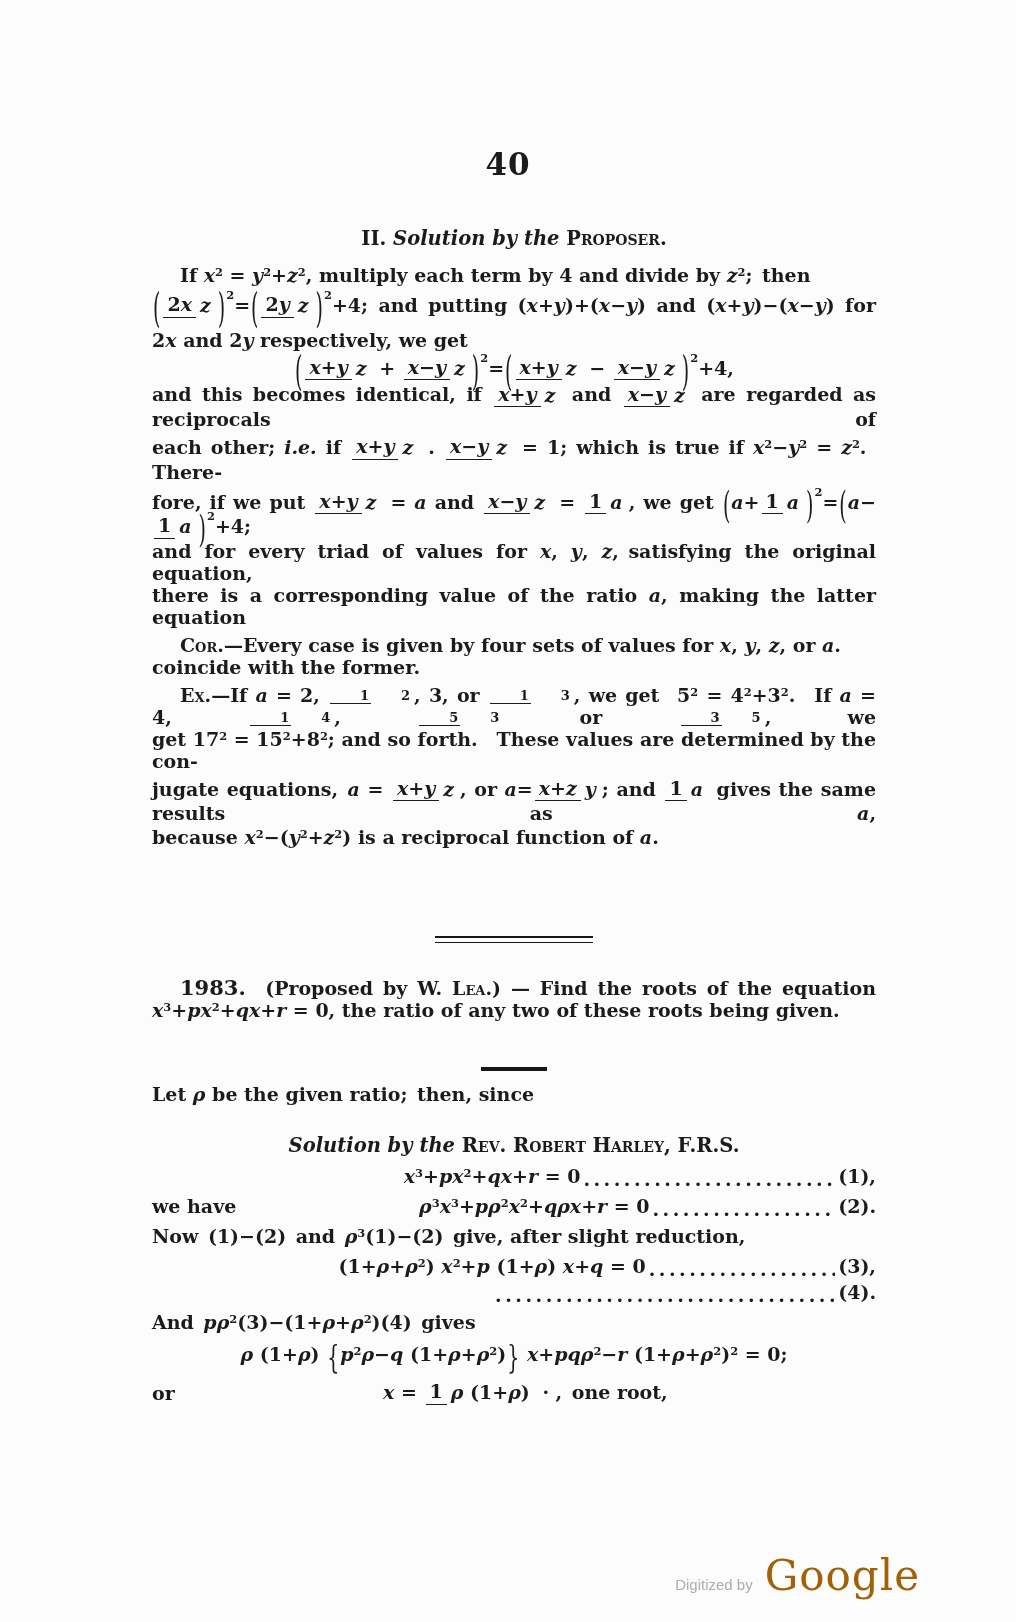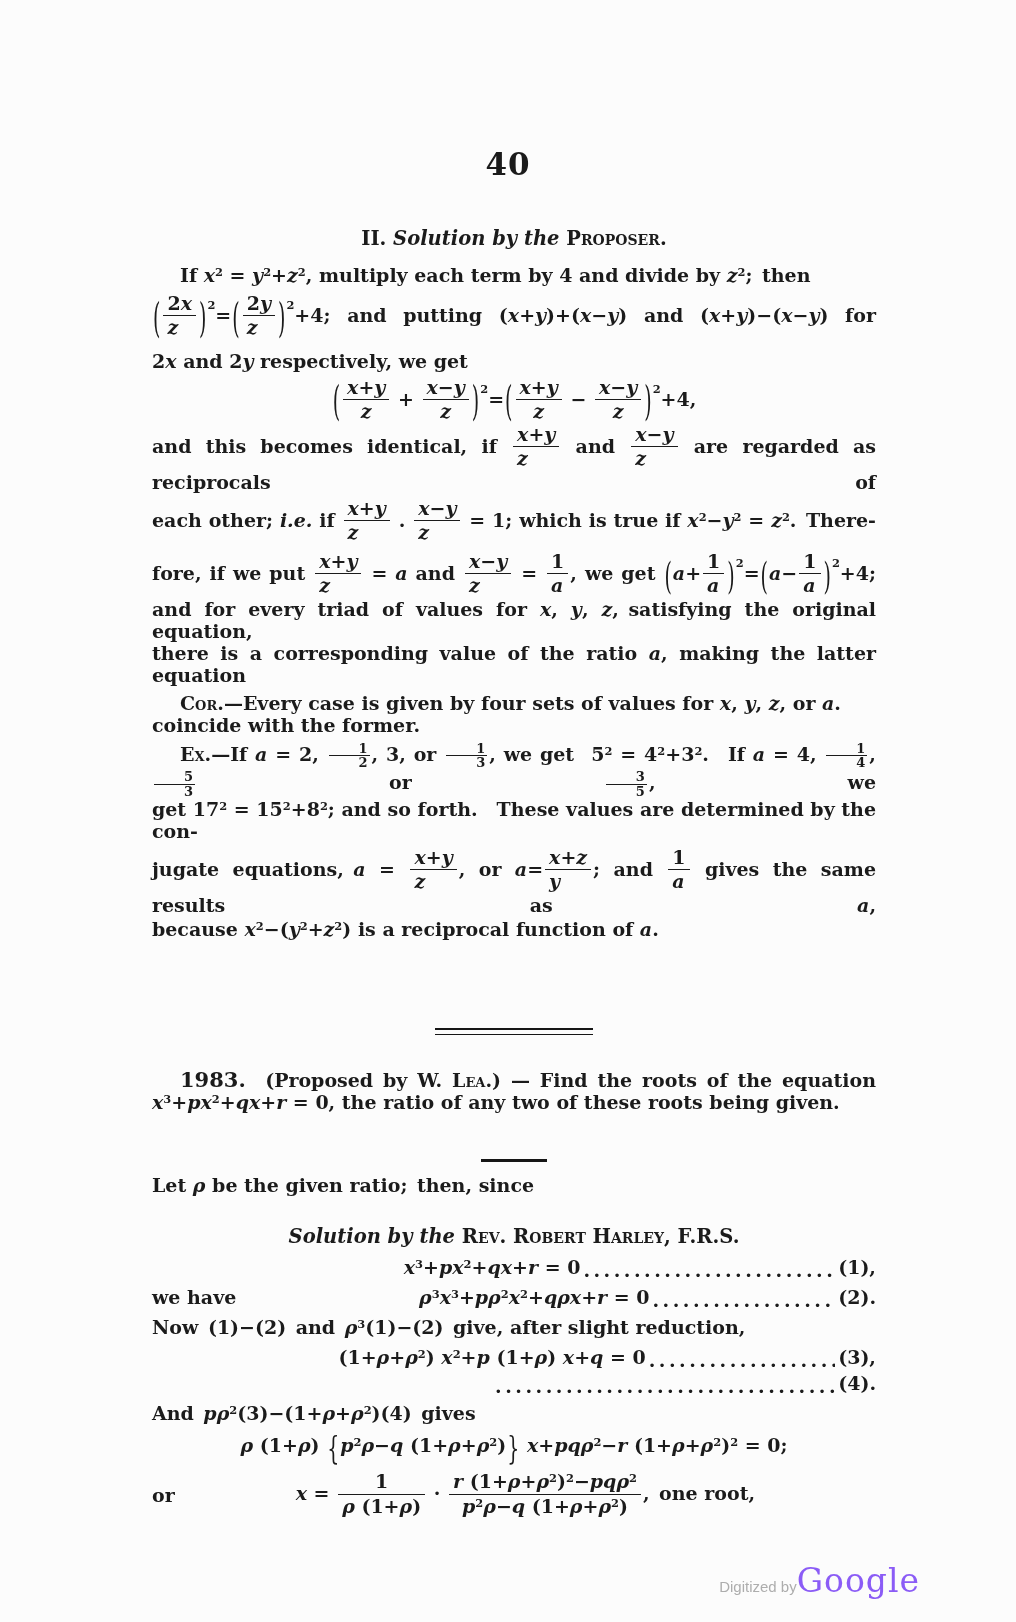--- a/index.html
+++ b/index.html
@@ -9,42 +9,42 @@
   .col{padding:0 140px 0 152px;}
   .line{font-size:19px;line-height:22px;}
   .center{text-align:center;}
   .just{text-align:justify;text-align-last:justify;}
   .indent{text-indent:28px;}
   .it{font-style:italic;}
   .sc{font-variant:small-caps;}
   .bd{font-weight:700;font-size:21px;}
   sup{font-size:60%;line-height:0;vertical-align:0.55em;}
   sup.hi{vertical-align:1.15em;}
-  .frac{display:inline-flex;flex-direction:column;vertical-align:middle;text-align:center;
+  .frac{display:inline-flex;flex-direction:row;vertical-align:middle;text-align:left;
         line-height:1.12;margin:0 2px;position:relative;top:-1px;}
   .frac .num{border-bottom:1.7px solid currentColor;padding:0 4px 1px;}
   .frac .den{padding:1px 4px 0;}
   .frac.sm{font-size:13px;line-height:1.05;top:0;}
   .frac.sm .num{border-bottom-width:1.2px;padding:0 2px 0;}
   .frac.sm .den{padding:0 2px 0;}
   .delim{display:inline-block;vertical-align:middle;font-weight:400;margin:0 1px;}
   .eqrow{display:flex;align-items:center;font-size:19px;line-height:22px;}
   .eqlabel{flex:0 0 auto;}
   .sp{flex:1 1 0;min-width:6px;}
   .eqmath{flex:0 0 auto;white-space:nowrap;}
   .dots{flex:1 1 0;overflow:hidden;white-space:nowrap;letter-spacing:3.5px;
         margin:0 3px;position:relative;top:3px;}
   .eqnum{flex:0 0 auto;}
   .rule2{width:158px;height:4px;margin:88px auto 0;
          border-top:2.5px solid #161616;border-bottom:1.6px solid #161616;}
   .rule1{width:66px;height:3.5px;background:#161616;margin:46px auto 0;}
   .watermark{position:absolute;right:96px;bottom:22px;display:flex;
-             align-items:baseline;gap:0;font-weight:400;justify-content:flex-end;}
+             align-items:baseline;gap:12px;font-weight:400;justify-content:flex-end;}
   .wm-pre{font-family:"Liberation Sans",sans-serif;font-size:15px;color:#adadad;}
-  .wm-logo{font-family:"DejaVu Serif",serif;font-size:33px;color:#8b5cf6;letter-spacing:1px;}
+  .wm-logo{font-family:"DejaVu Serif",serif;font-size:42px;color:#a16207;letter-spacing:1px;}
 </style>
 </head>
 <body>
 
 <div class="page">
   <div class="pagenum">40</div>
 
   <div class="col">
     <div class="line center" style="margin-top:46px;font-size:19.5px">II. <span class="it">Solution by the </span><span class="sc">Proposer.</span></div>
 
@@ -185,24 +185,21 @@
     <div class="line" style="margin-top:8px">And <span class="it">pρ</span><sup>2</sup>(3)−(1+<span class="it">ρ</span>+<span class="it">ρ</span><sup>2</sup>)(4) gives</div>
 
     <div class="line center" style="margin-top:10px"><span class="it">ρ</span> (1+<span class="it">ρ</span>) <span class="delim" style="transform: scaleY(1.7);">{</span><span class="it">p</span><sup>2</sup><span class="it">ρ</span>−<span class="it">q</span> (1+<span class="it">ρ</span>+<span class="it">ρ</span><sup>2</sup>)<span class="delim" style="transform: scaleY(1.7);">}</span> <span class="it">x</span>+<span class="it">pqρ</span><sup>2</sup>−<span class="it">r</span> (1+<span class="it">ρ</span>+<span class="it">ρ</span><sup>2</sup>)<sup>2</sup> = 0;</div>
 
     <div class="eqrow" style="margin-top:14px">
       <span class="eqlabel">or</span>
       <span class="sp"></span>
       <span class="eqmath"><span class="it">x</span> = <span class="frac">
             <span class="num">1</span>
             <span class="den"><span class="it">ρ</span> (1+<span class="it">ρ</span>)</span>
-          </span> · <span class="frac">
-            <span class="num"><span class="it">r</span> (1+<span class="it">ρ</span>+<span class="it">ρ</span><sup>2</sup>)<sup>2</sup>−<span class="it">pqρ</span><sup>2</sup></span>
-            <span class="den"><span class="it">p</span><sup>2</sup><span class="it">ρ</span>−<span class="it">q</span> (1+<span class="it">ρ</span>+<span class="it">ρ</span><sup>2</sup>)</span>
-          </span>, one root,</span>
+          </span> · , one root,</span>
       <span class="sp"></span>
     </div>
   </div>
 
   <div class="watermark">
     <span class="wm-pre">Digitized by</span>
     <span class="wm-logo">Google</span>
   </div>
 </div>
 

